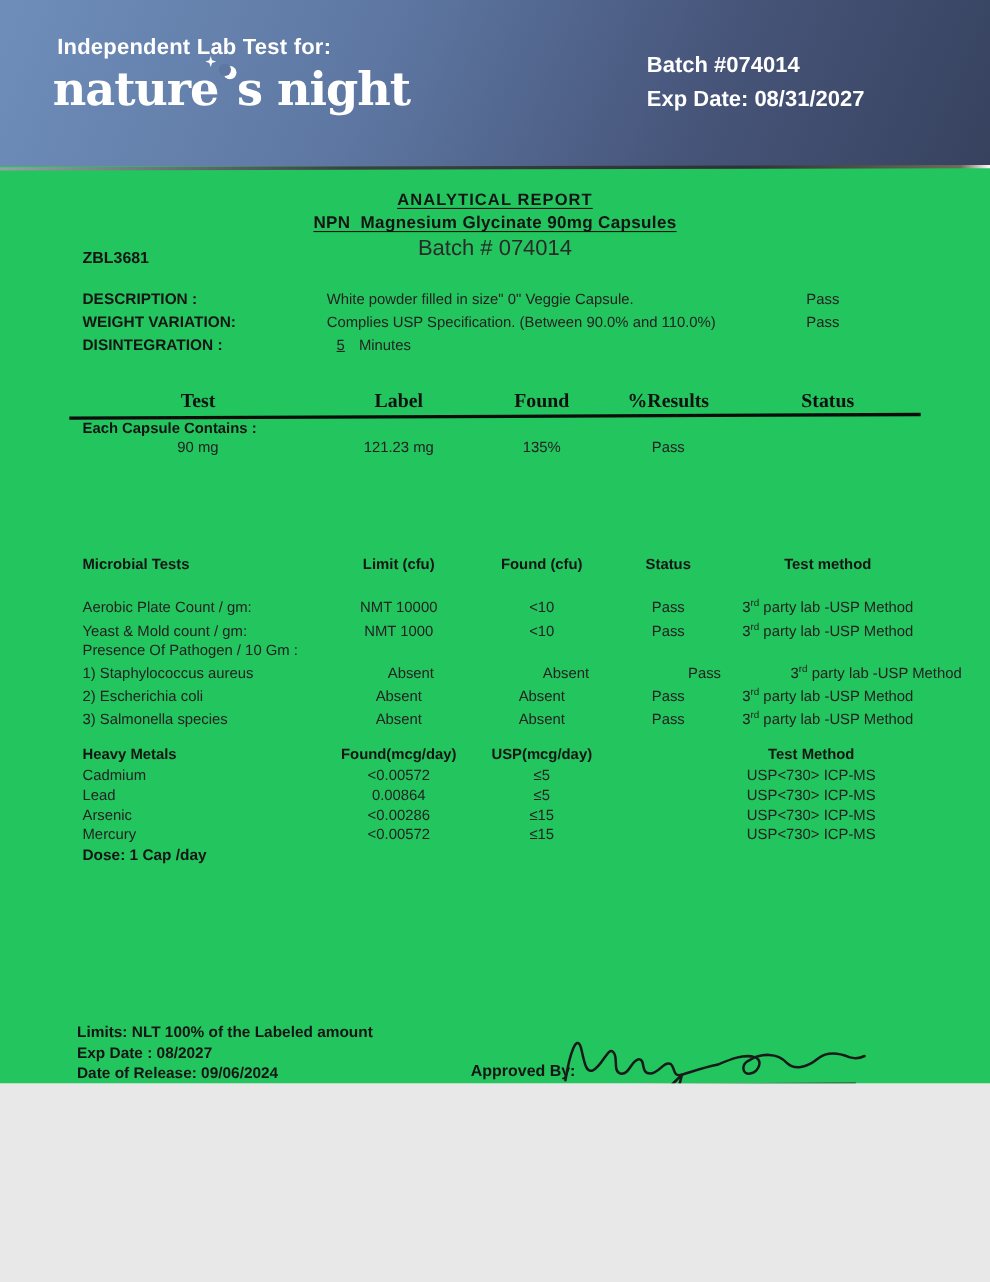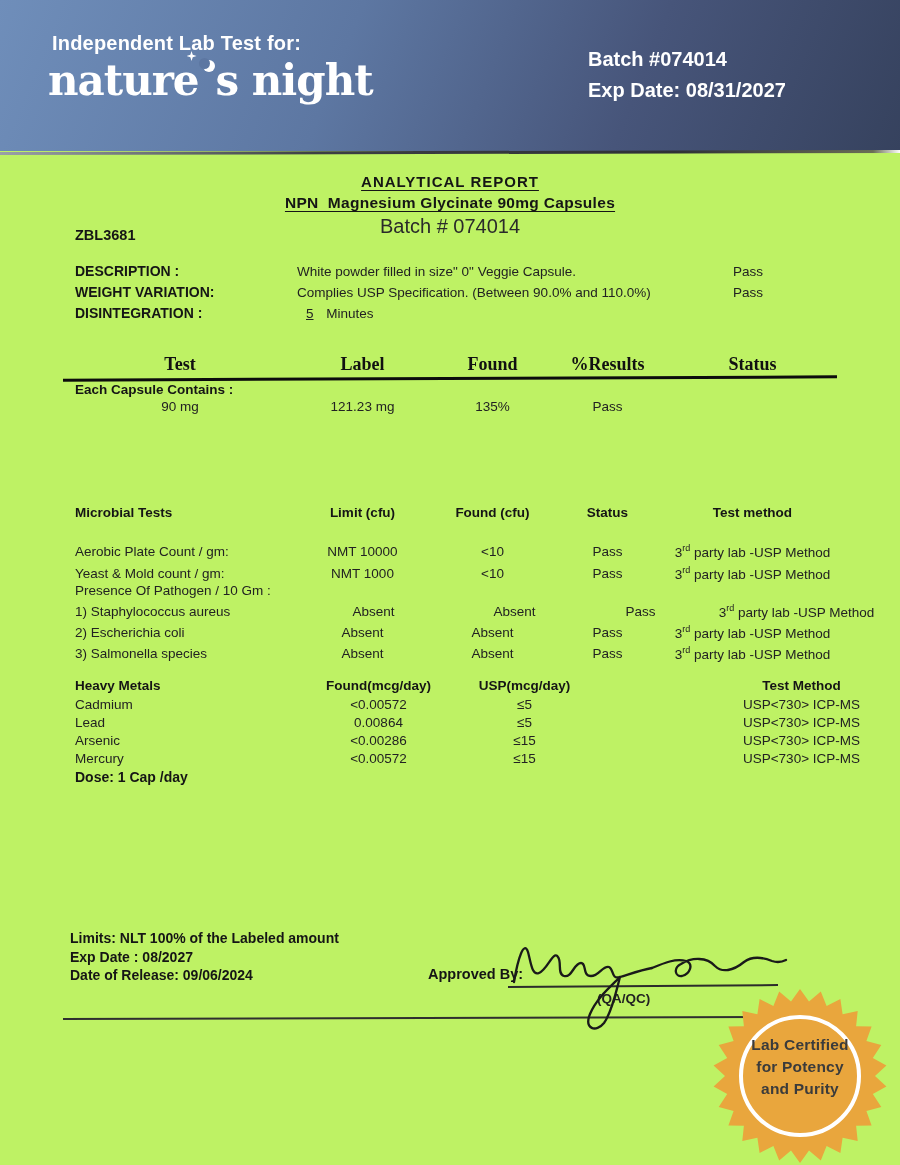--- a/index.html
+++ b/index.html
@@ -1,16 +1,16 @@
 <!DOCTYPE html>
 <html><head>
 <meta charset="utf-8">
 <style>
   html,body{margin:0;padding:0;background:#e8e8e8;}
-  .page{position:relative;width:900px;height:1165px;margin:0 auto;background:#bef264;overflow:hidden;
+  .page{position:relative;width:900px;height:985px;margin:0 auto;background:#22c55e;overflow:hidden;
         font-family:"Liberation Sans",sans-serif;color:#1e1e1e;text-decoration:underline;}
 
   
   .banner{position:absolute;left:0;top:0;width:900px;height:151px;
           background:linear-gradient(112deg,#6f8eba 0%,#5d77a2 38%,#47557a 70%,#36425e 100%);}
   .pretitle{position:absolute;left:52px;top:32px;color:#fff;font-size:20px;font-weight:bold;letter-spacing:.2px;}
   .brand{position:absolute;left:48px;top:58px;color:#fff;font-family:"DejaVu Serif",serif;
          font-weight:bold;font-size:42px;letter-spacing:-1px;line-height:1.1;}
   .brand .apos{position:relative;display:inline-block;width:14px;height:30px;vertical-align:top;margin:0 1px 0 2px;}
   .moon{position:absolute;left:2px;top:2px;width:12px;height:12px;border-radius:50%;background:#fff;}
@@ -45,21 +45,21 @@
   .c1{text-align:left;padding-left:10px;}
   .c2,.c3,.c4,.c5{text-align:center;}
   .serif-head{font-family:"Liberation Serif",serif;font-weight:bold;font-size:18px;color:#111;}
   .thick-line{position:absolute;left:63px;top:377px;width:774px;height:3px;background:#0c0c0c;transform:rotate(-0.25deg);}
   .sec-head{font-weight:bold;font-size:13.5px;color:#151515;}
   .body-txt{font-size:13.5px;color:#222;}
   .two-line{display:inline-block;max-width:172px;line-height:1.3;}
   sup{font-size:9px;}
 
   .hm-row{position:absolute;left:65px;width:780px;display:grid;
-          grid-template-columns:230px 135px 125px 75px 215px;align-items:center;gap:16px;}
+          grid-template-columns:230px 135px 125px 75px 215px;align-items:center;}
 
   
   .foot-line{font-weight:bold;font-size:14px;color:#151515;position:absolute;left:70px;}
   .approved{position:absolute;left:428px;top:966px;font-weight:bold;font-size:14.5px;color:#151515;}
   .sig-line{position:absolute;left:508px;top:985px;width:270px;height:2px;background:#2b2b2b;transform:rotate(-0.4deg);}
   .qaqc{position:absolute;left:597px;top:991px;font-size:13.5px;font-weight:bold;color:#222;}
   .bottom-line{position:absolute;left:63px;top:1017px;width:700px;height:2px;background:#2f2f2f;transform:rotate(-0.15deg);}
   .signature{position:absolute;left:500px;top:930px;z-index:2;}
 
   

